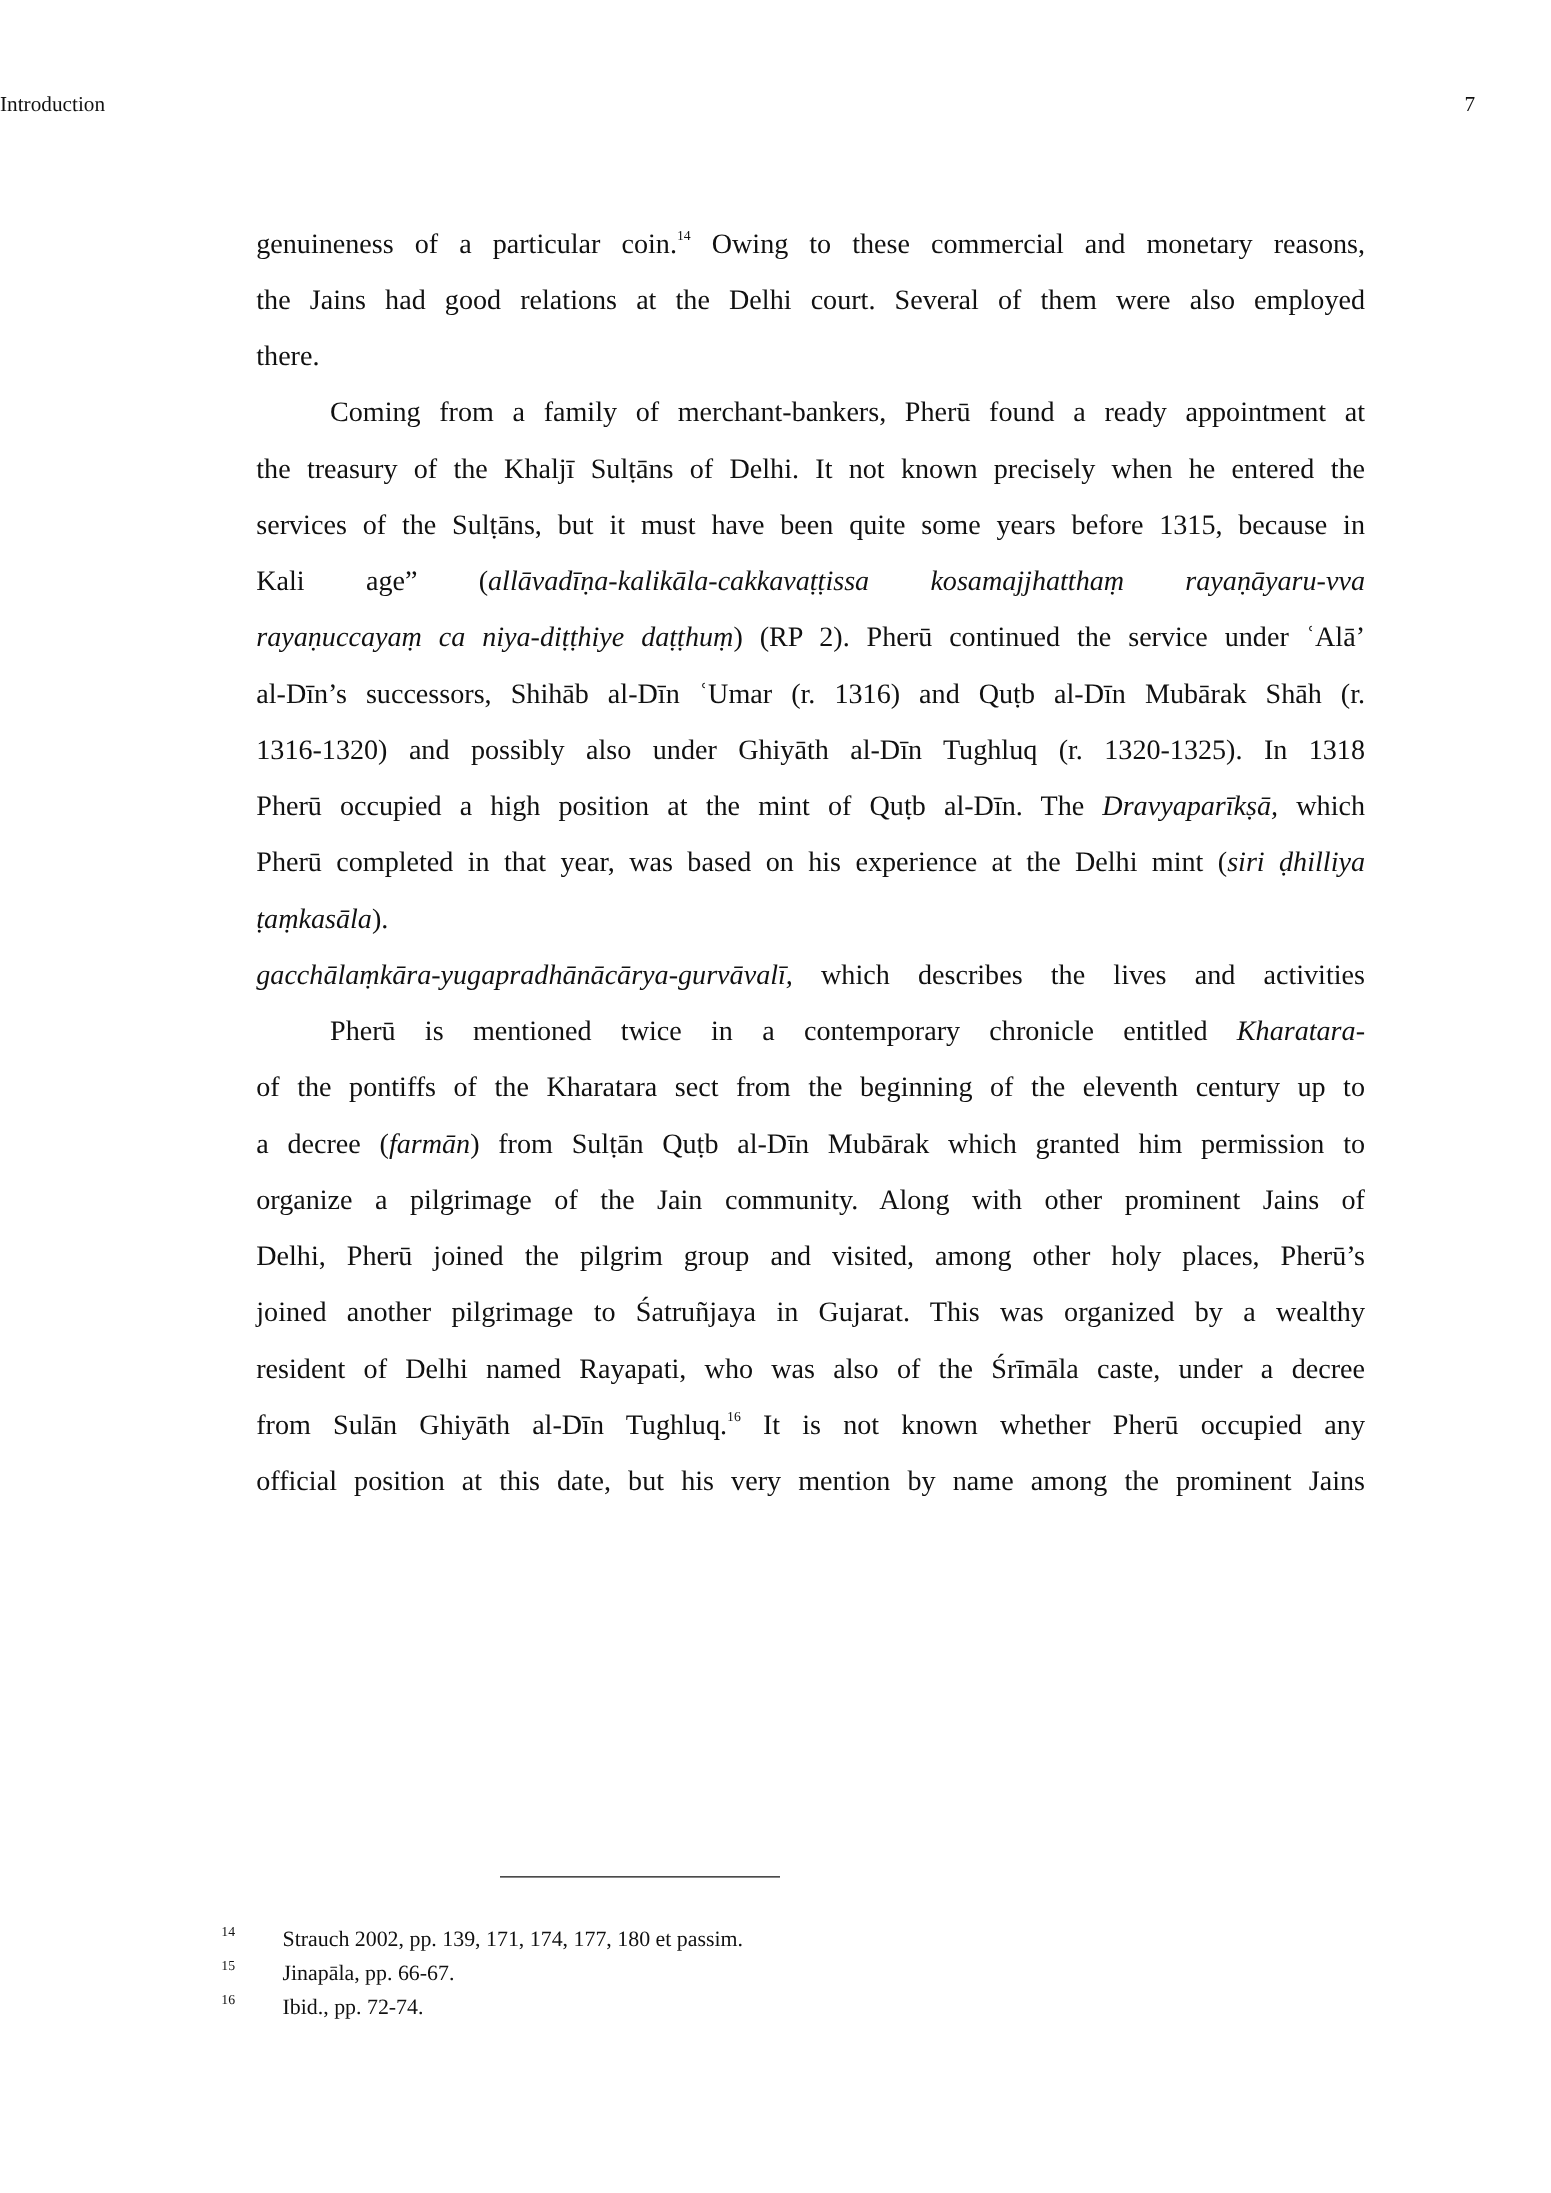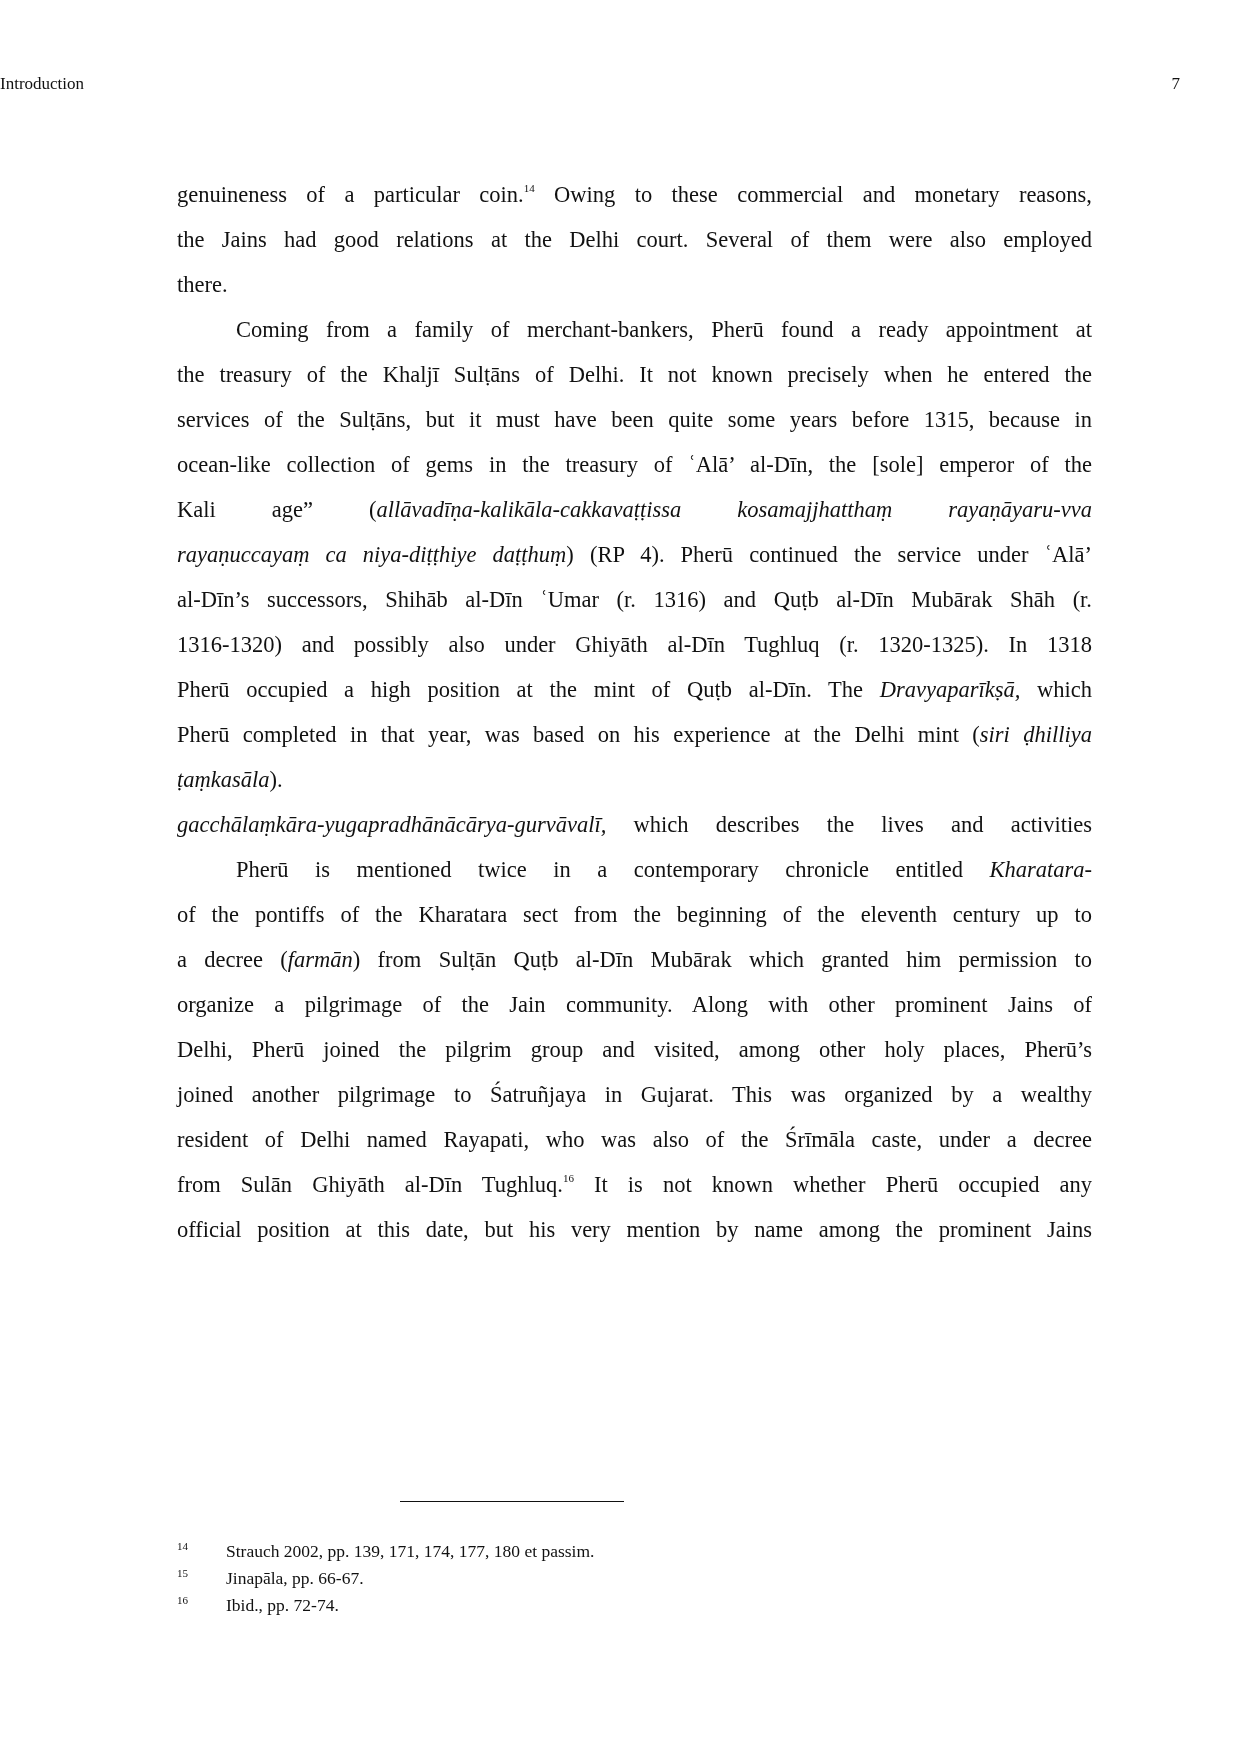--- a/index.html
+++ b/index.html
@@ -4,21 +4,21 @@
 <style>
   html, body { margin: 0; padding: 0; background: #ffffff; }
   body { width: 1241px; height: 1754px; position: relative; overflow: hidden;
          font-family: "Liberation Serif", "DejaVu Serif", serif; color: #111; }
   .running-head { position: absolute; top: 74px; left: 0; width: 1241px; text-align: left;
                   font-size: 17px; line-height: 20px; }
   .page-num { position: absolute; top: 74px; left: 1150px; width: 30px; text-align: right;
               font-size: 17px; line-height: 20px; }
   .body { position: absolute; top: 172px; left: 177px; width: 915px; font-size: 22.5px; }
   .ln { height: 45px; line-height: 45px; white-space: nowrap; text-align: justify;
-        text-align-last: justify; overflow: visible; }
+        text-align-last: justify; overflow: visible; margin-left: 28px; }
   .ln.last { text-align-last: left; }
   .ln.indent { padding-left: 59px; }
   sup { font-size: 11px; vertical-align: 0; position: relative; top: -10px; line-height: 0; }
   i { font-style: italic; }
   .rule { position: absolute; top: 1501px; left: 400px; width: 224px; height: 0;
           border-top: 1.5px solid #111; }
   .notes { position: absolute; top: 1538px; left: 177px; width: 800px; }
   .note { height: 27px; line-height: 27px; font-size: 17.5px; position: relative; }
   .note .num { position: absolute; left: 0; top: -5px; font-size: 11px; }
   .note .txt { position: absolute; left: 49px; white-space: nowrap; }
@@ -30,23 +30,22 @@
   <div class="running-head">Introduction</div>
   <div class="page-num">7</div>
 
   <div class="body" id="body-text">
       <div class="ln"><span>genuineness of a particular coin.</span><sup>14</sup><span> Owing to these commercial and monetary reasons,</span></div>
       <div class="ln"><span>the Jains had good relations at the Delhi court. Several of them were also employed</span></div>
       <div class="ln last"><span>there.</span></div>
       <div class="ln indent"><span>Coming from a family of merchant-bankers, Pherū found a ready appointment at</span></div>
       <div class="ln"><span>the treasury of the Khaljī Sulṭāns of Delhi. It not known precisely when he entered the</span></div>
       <div class="ln"><span>services of the Sulṭāns, but it must have been quite some years before 1315, because in</span></div>
-      <div class="ln"><span>ocean-like collection of gems in the treasury of ʿAlā’ al-Dīn, the [sole] emperor of the</span></div>
       <div class="ln"><span>Kali age” (</span><i>allāvadīṇa-kalikāla-cakkavaṭṭissa kosamajjhatthaṃ rayaṇāyaru-vva</i></div>
-      <div class="ln"><i>rayaṇuccayaṃ ca niya-diṭṭhiye daṭṭhuṃ</i><span>) (RP 4). Pherū continued the service under ʿAlā’</span></div>
+      <div class="ln"><i>rayaṇuccayaṃ ca niya-diṭṭhiye daṭṭhuṃ</i><span>) (RP 2). Pherū continued the service under ʿAlā’</span></div>
       <div class="ln"><span>al-Dīn’s successors, Shihāb al-Dīn ʿUmar (r. 1316) and Quṭb al-Dīn Mubārak Shāh (r.</span></div>
       <div class="ln"><span>1316-1320) and possibly also under Ghiyāth al-Dīn Tughluq (r. 1320-1325). In 1318</span></div>
       <div class="ln"><span>Pherū occupied a high position at the mint of Quṭb al-Dīn. The </span><i>Dravyaparīkṣā,</i><span> which</span></div>
       <div class="ln"><span>Pherū completed in that year, was based on his experience at the Delhi mint (</span><i>siri ḍhilliya</i></div>
       <div class="ln last"><i>ṭaṃkasāla</i><span>).</span></div>
       <div class="ln"><i>gacchālaṃkāra-yugapradhānācārya-gurvāvalī,</i><span> which describes the lives and activities</span></div>
       <div class="ln indent"><span>Pherū is mentioned twice in a contemporary chronicle entitled </span><i>Kharatara-</i></div>
       <div class="ln"><span>of the pontiffs of the Kharatara sect from the beginning of the eleventh century up to</span></div>
       <div class="ln"><span>a decree (</span><i>farmān</i><span>) from Sulṭān Quṭb al-Dīn Mubārak which granted him permission to</span></div>
       <div class="ln"><span>organize a pilgrimage of the Jain community. Along with other prominent Jains of</span></div>

